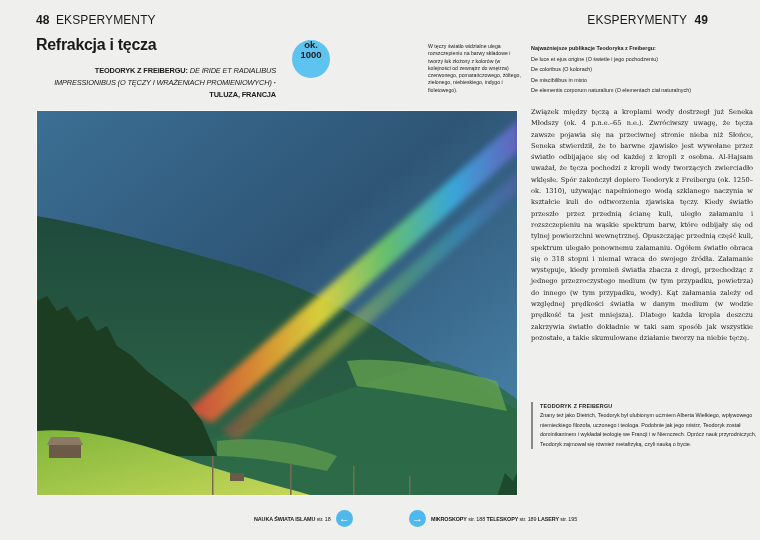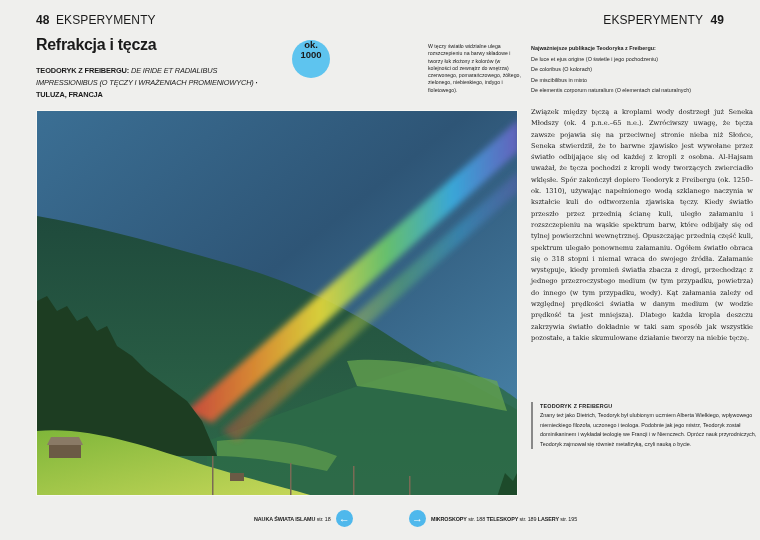--- a/index.html
+++ b/index.html
@@ -9,31 +9,31 @@
     font-family: "Liberation Sans", sans-serif;
     color: #1a1a1a;
     position: relative;
   }
   .abs { position: absolute; }
   .folio { font-size: 12px; font-weight: bold; letter-spacing: 0.1px; top: 13px; }
   .folio .num { font-weight: bold; margin-right: 3px; }
   .folio .sec { font-weight: normal; }
   .folio-left { left: 36px; }
   .folio-right { right: 36px; }
-  .folio-right .num { margin-left: 4px; margin-right: 0; text-align: right; }
+  .folio-right .num { margin-left: 4px; margin-right: 16px; text-align: right; }
 
   .title {
     left: 36px; top: 36px;
     font-size: 16px; font-weight: bold; letter-spacing: -0.3px;
     font-family: "Liberation Sans", sans-serif;
   }
   .subtitle {
     left: 36px; top: 65px; width: 240px;
     font-size: 7.4px; line-height: 12px; font-weight: bold;
-    letter-spacing: -0.15px; text-transform: uppercase;
+    letter-spacing: -0.15px; text-transform: uppercase; text-align: right;
   }
   .subtitle i { font-weight: normal; }
 
   .date-badge {
     left: 292px; top: 40px; width: 38px; height: 38px; border-radius: 50%;
     background: #5ec4ef;
     display: flex; flex-direction: column; align-items: center; 
     font-size: 9.5px; font-weight: bold; line-height: 10px; color: #1a1a1a;
   }
 

